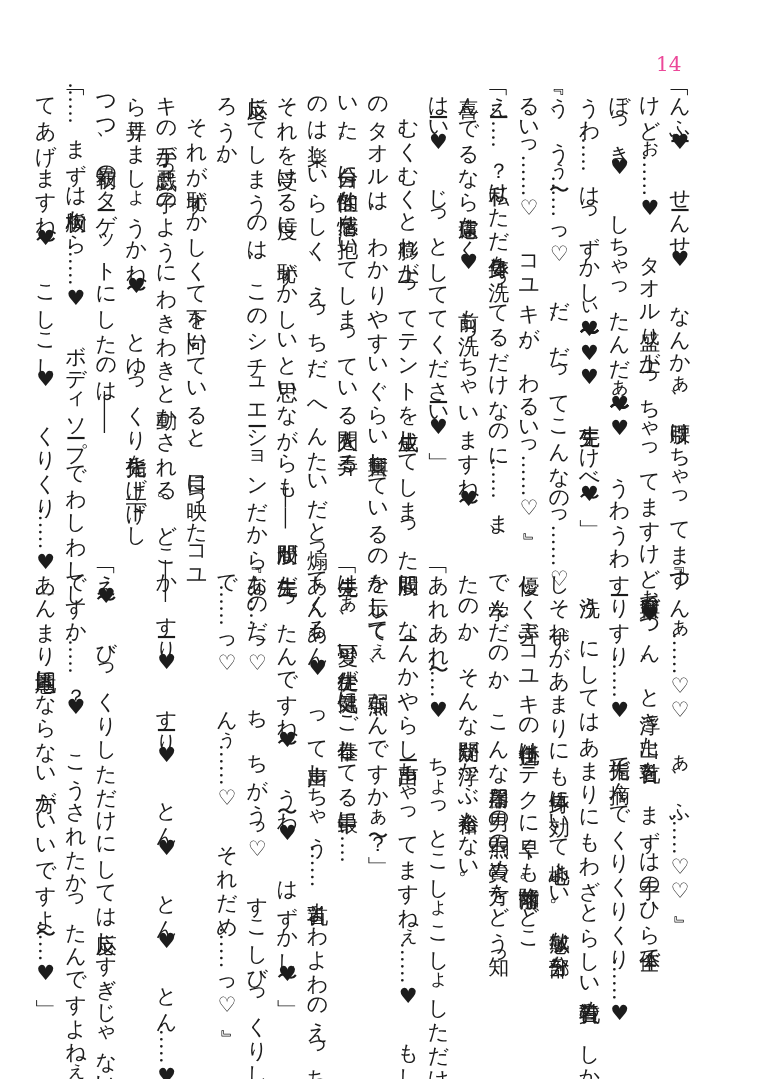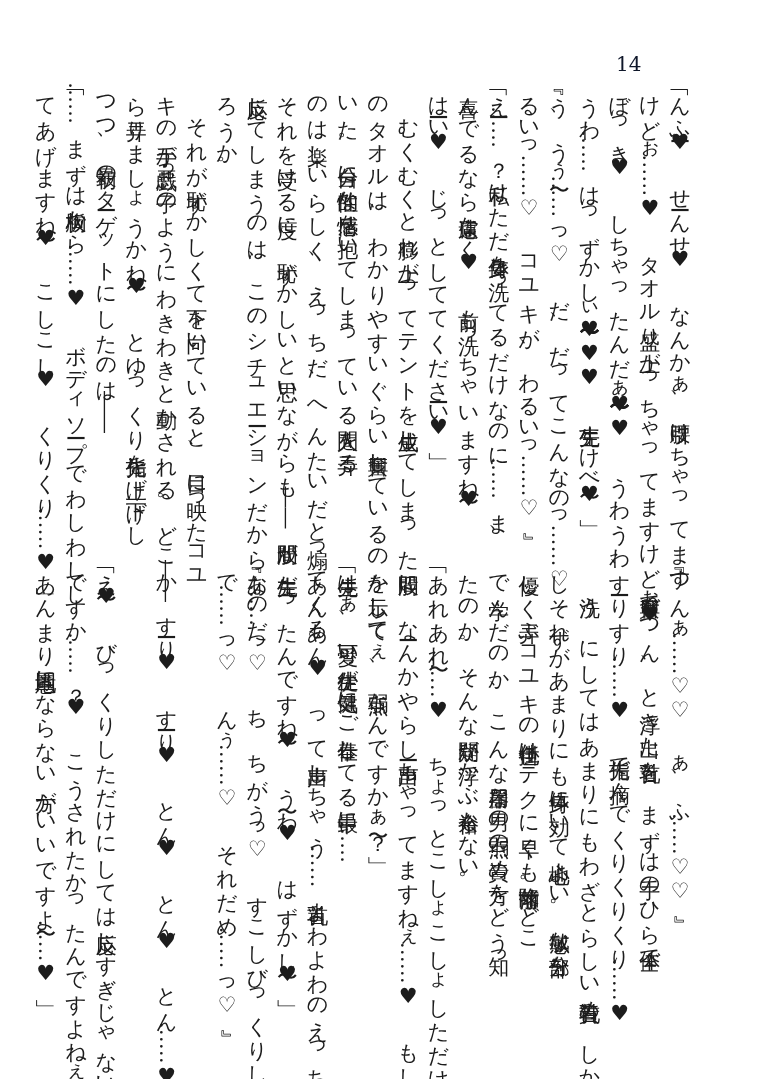--- a/index.html
+++ b/index.html
@@ -1,20 +1,20 @@
 <!DOCTYPE html>
 <html><head>
 <meta charset="utf-8">
 <style>
   html, body { margin: 0; padding: 0; background: #ffffff; }
   body { width: 769px; height: 1079px; position: relative; overflow: hidden; }
   .page-number {
-    position: absolute; left: 616px; top: 52px;
+    position: absolute; left: 656px; top: 52px;
     font-family: "DejaVu Serif", "Liberation Serif", serif;
-    font-size: 20px; color: #0f172a; text-align: center;
+    font-size: 20px; color: #ec4899; text-align: center;
   }
   .block {
     position: absolute;
     writing-mode: vertical-rl;
     font-family: "DejaVu Serif", "Liberation Serif", serif;
     font-size: 21px;
     line-height: 30.2px;
     color: #1c1c1c;
     letter-spacing: 0px;
   }

